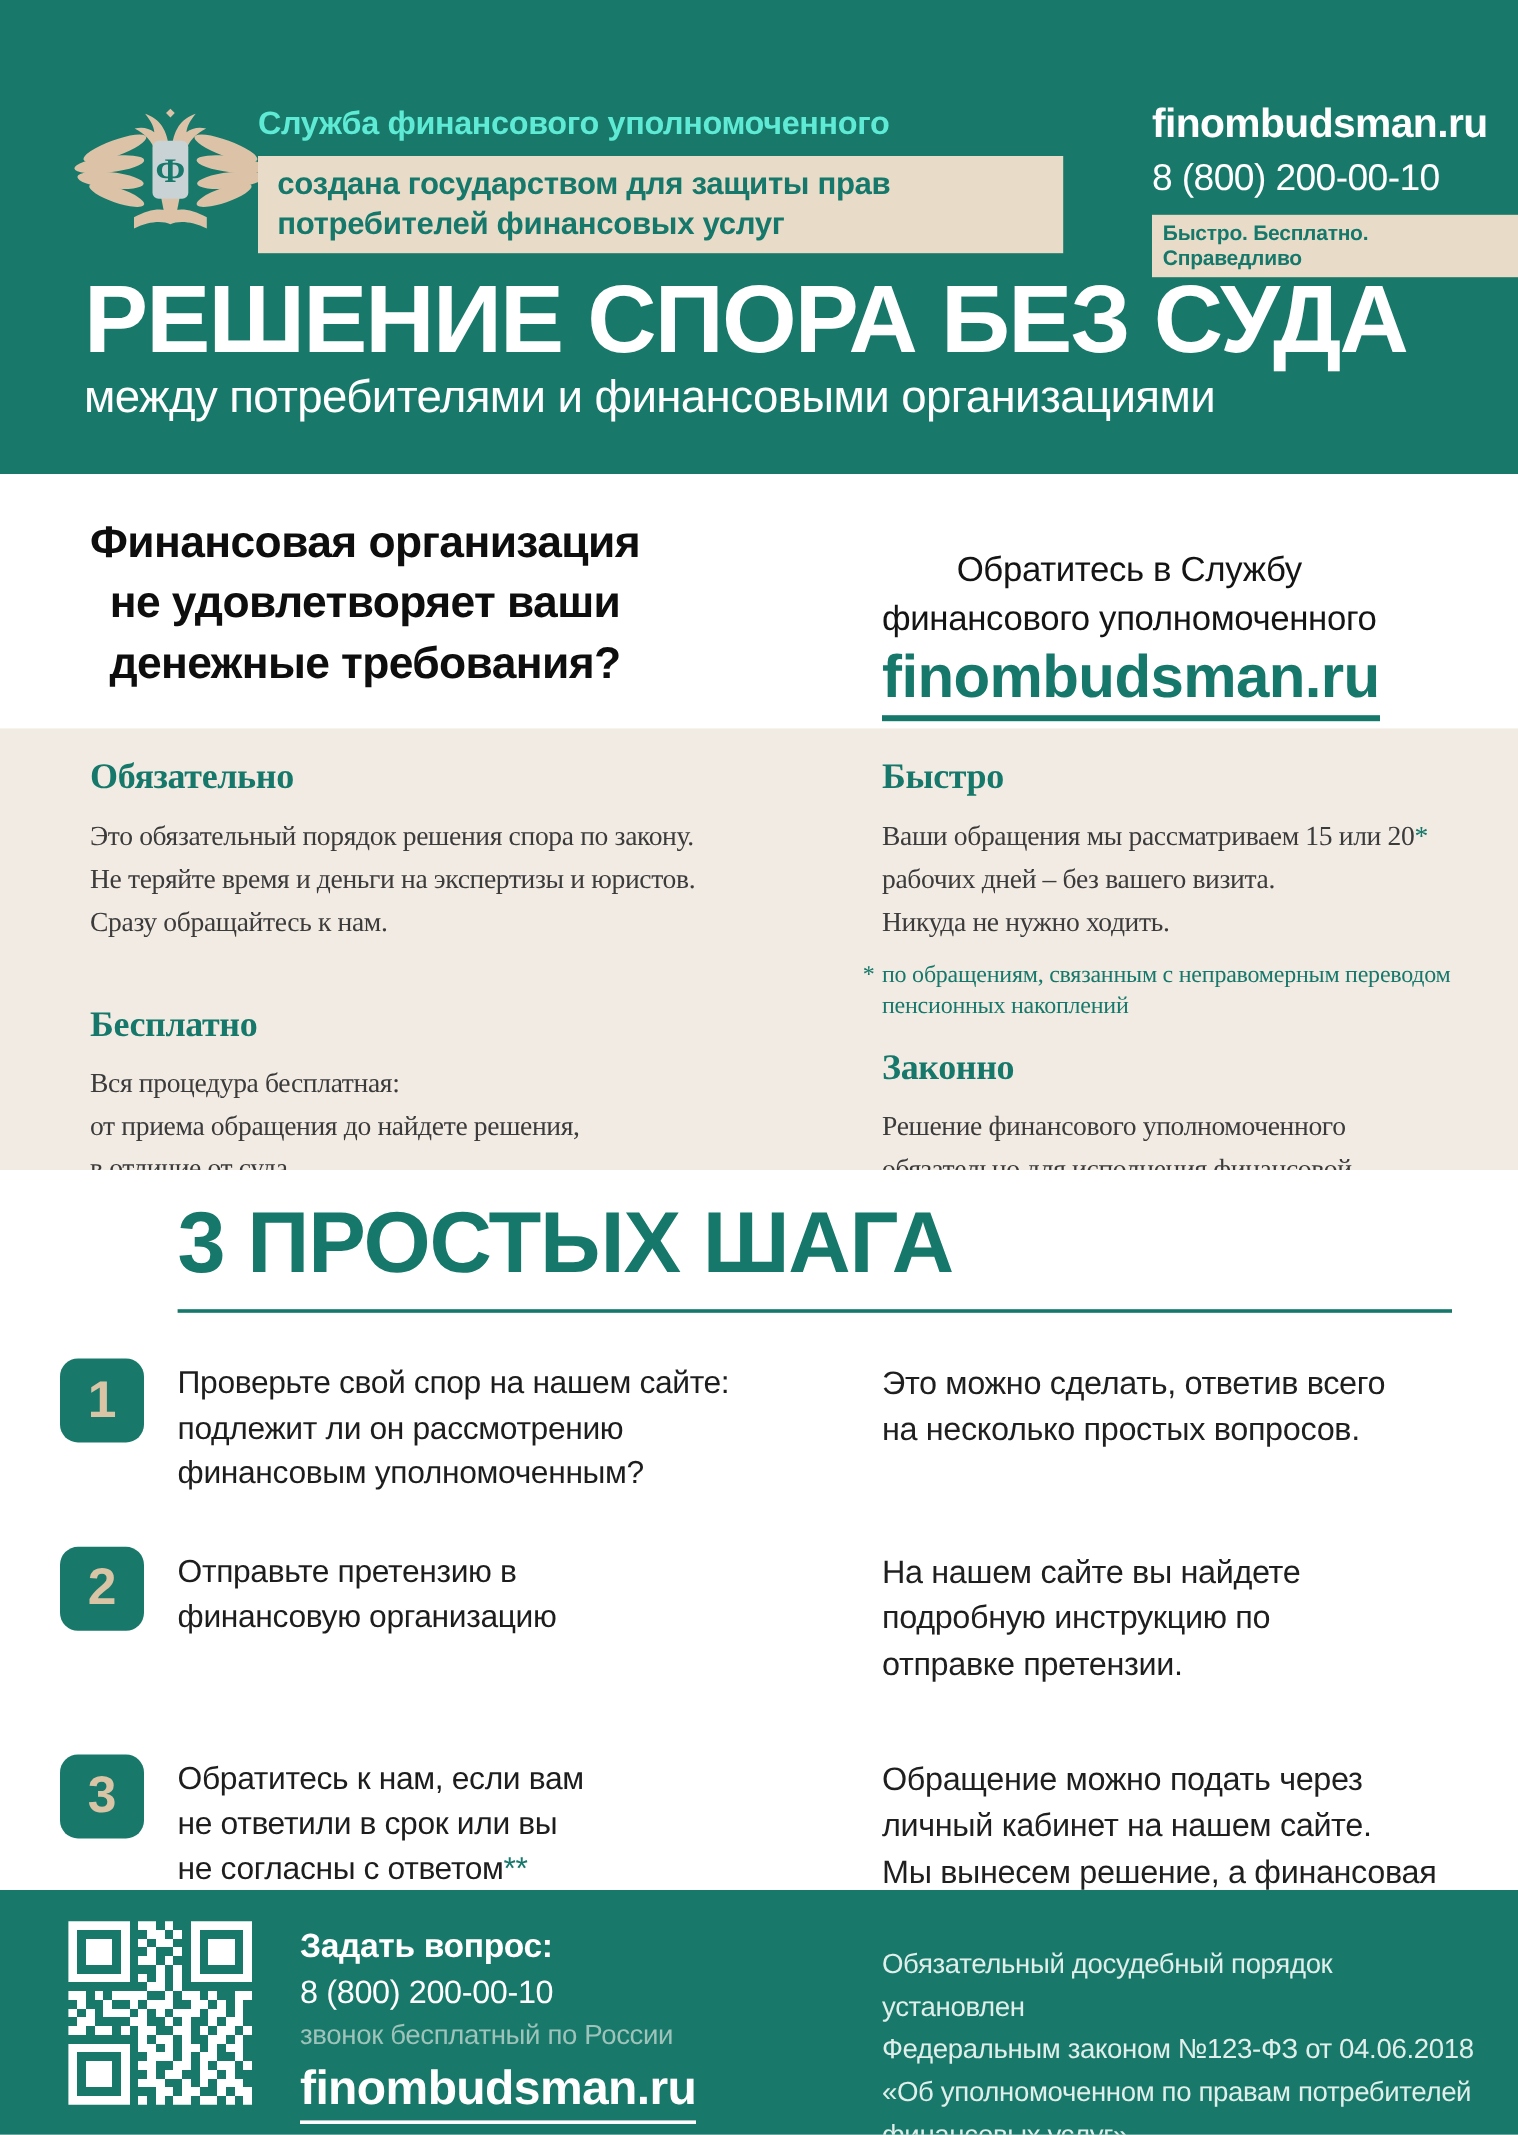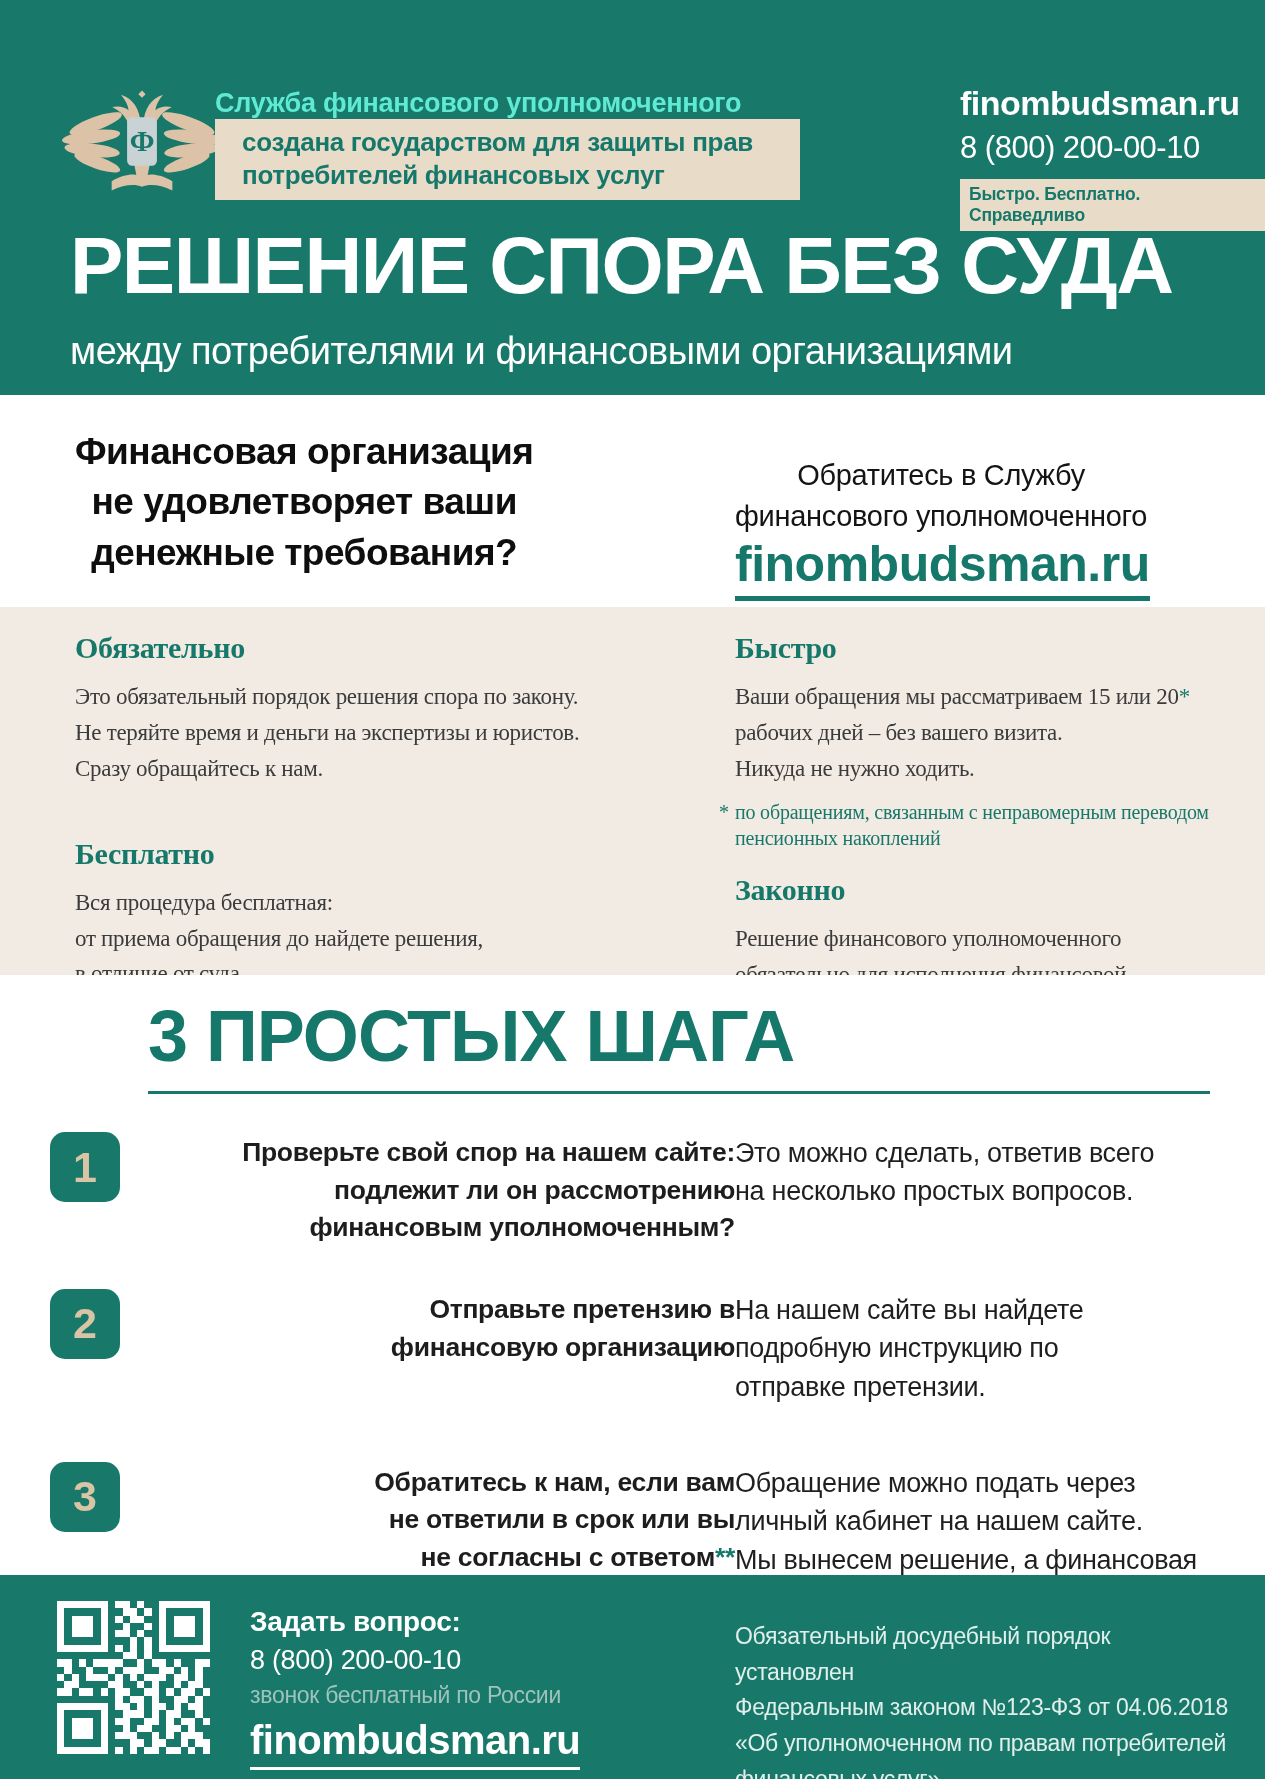--- a/index.html
+++ b/index.html
@@ -17,30 +17,30 @@
   *{margin:0;padding:0;box-sizing:border-box;}
   body{background:#888;font-family:"Liberation Sans",sans-serif;}
   .page{position:relative;width:1265px;height:1779px;background:#fff;margin:0 auto;overflow:hidden;}
   .pre{white-space:pre-line;}
 
   
   .header{position:absolute;left:0;top:0;width:1265px;height:395px;background:var(--teal);}
   .logo{position:absolute;left:52px;top:78px;width:180px;height:124px;}
   .org{position:absolute;left:215px;top:88px;}
   .org-title{color:#5eead4;font-size:27px;font-weight:bold;letter-spacing:-0.3px;}
-  .org-sub{margin-top:0;background:var(--beige);color:var(--teal-text);
-           font-size:26px;font-weight:bold;line-height:1.28;padding:7px 27px;width:585px;letter-spacing:-0.3px;}
+  .org-sub{margin-top:11px;background:var(--beige);color:var(--teal-text);
+           font-size:26px;font-weight:bold;line-height:1.28;padding:7px 16px;width:671px;letter-spacing:-0.3px;}
   .hdr-right{position:absolute;left:960px;top:84px;}
   .hdr-site{color:#fff;font-size:34px;font-weight:bold;letter-spacing:-0.5px;}
   .hdr-phone{color:#fff;font-size:31px;font-weight:normal;margin-top:7px;letter-spacing:-0.5px;}
   .hdr-badge{display:inline-block;margin-top:13px;background:var(--beige);color:var(--teal-text);
              font-size:17.5px;font-weight:bold;padding:5px 9px;letter-spacing:-0.2px;}
   .hero{position:absolute;left:70px;top:226px;width:1140px;}
   .hero-title{color:#fff;font-size:80px;font-weight:bold;letter-spacing:-1.5px;line-height:1.0;}
-  .hero-sub{color:#fff;font-size:38px;font-weight:normal;margin-top:24px;letter-spacing:-0.5px;}
+  .hero-sub{color:#fff;font-size:38px;font-weight:normal;margin-top:4px;letter-spacing:-0.5px;}
 
   
   .intro{position:absolute;left:0;top:395px;width:1265px;height:212px;background:#fff;text-align:center;}
   .intro-q{position:absolute;left:75px;top:32px;color:#0e0e0e;font-size:37px;font-weight:bold;line-height:1.36;letter-spacing:-0.5px;}
   .intro-cta{position:absolute;left:735px;top:44px;color:#141414;font-size:29px;line-height:1.42;letter-spacing:-0.3px;margin-top:16px;}
   .intro-link{position:absolute;left:735px;top:140px;color:var(--teal-text);font-size:50px;font-weight:bold;
               letter-spacing:-0.5px;text-decoration:none;border-bottom:5px solid var(--teal-text);padding-bottom:3px;display:inline-block;}
 
   
   .benefits{position:absolute;left:0;top:607px;width:1265px;height:368px;background:var(--beige-light);font-family:Liberation Serif, serif;}
@@ -58,21 +58,21 @@
   .steps{position:absolute;left:0;top:975px;width:1265px;height:600px;background:#fff;}
   .steps-title{margin:20px 0 0 148px;color:var(--teal-text);font-size:72px;font-weight:bold;letter-spacing:-1px;}
   .steps-rule{margin:14px 0 0 148px;width:1062px;border-top:3px solid var(--teal-text);}
   .step{display:grid;grid-template-columns:98px 587px 505px;padding-left:50px;align-items:start;}
   .step-1{margin-top:38px;}
   .step-2{margin-top:42px;}
   .step-3{margin-top:56px;}
   .step-badge{width:70px;height:70px;background:var(--teal);border-radius:15px;
               display:flex;align-items:center;justify-content:center;}
   .step-num{color:var(--num);font-size:43px;font-weight:bold;}
-  .step-title{color:var(--ink);font-size:26.5px;font-weight:bold;line-height:1.42;letter-spacing:-0.3px;padding-top:2px;text-align:right;}
+  .step-title{color:var(--ink);font-size:26.5px;font-weight:normal;line-height:1.42;letter-spacing:-0.3px;padding-top:2px;}
   .step-desc{color:#1f1f1f;font-size:27px;line-height:1.42;letter-spacing:-0.3px;padding-top:2px;}
   .steps-footnote{margin:52px 0 0 55px;display:grid;grid-template-columns:40px auto;
                   color:var(--teal-text);font-size:19px;line-height:1.5;letter-spacing:-0.2px;width:1190px;}
 
   
   .footer{position:absolute;left:0;top:1575px;width:1265px;height:204px;background:var(--teal);}
   .qr{position:absolute;left:57px;top:26px;width:153px;height:153px;}
   .f-mid{position:absolute;left:250px;top:31px;}
   .f-ask{color:#fff;font-size:28px;font-weight:bold;letter-spacing:-0.3px;}
   .f-phone{color:#fff;font-size:27px;margin-top:7px;letter-spacing:-0.3px;}

